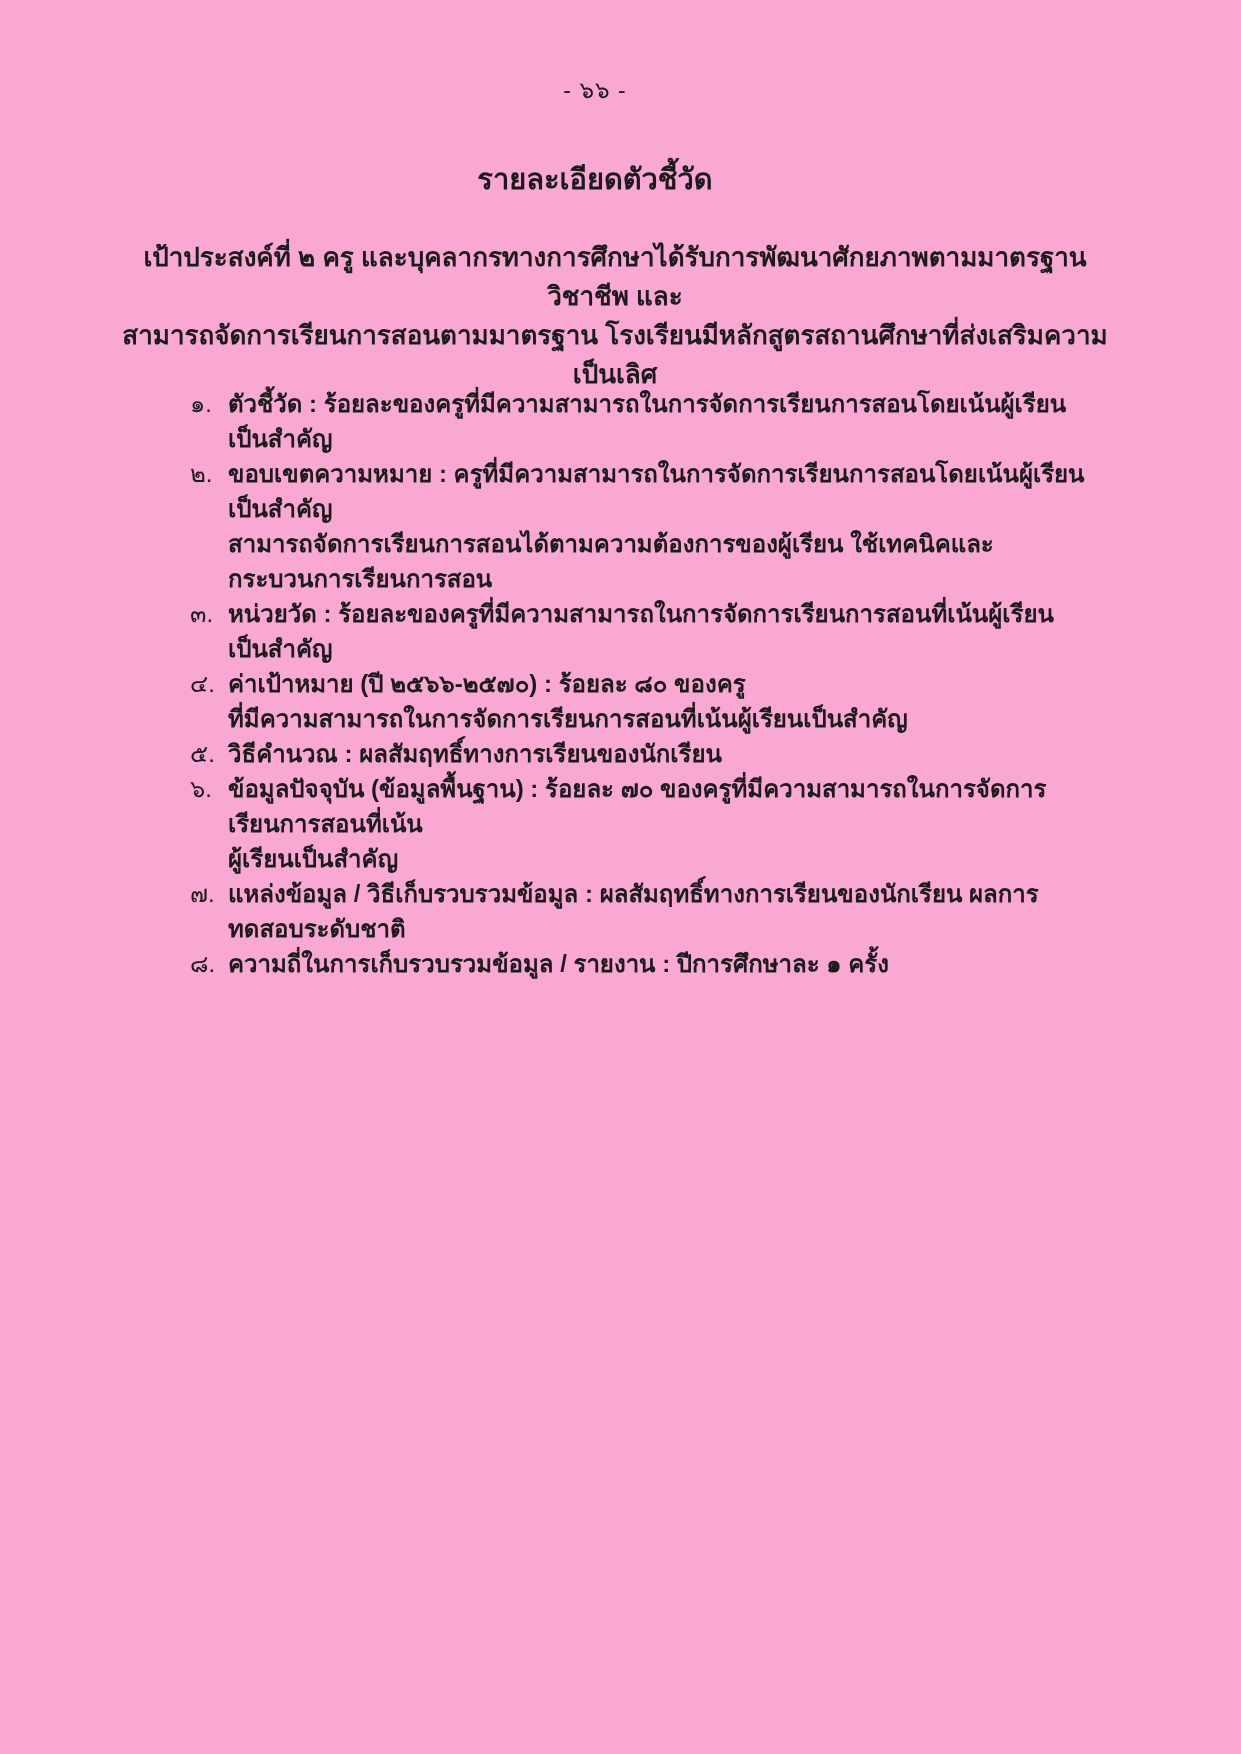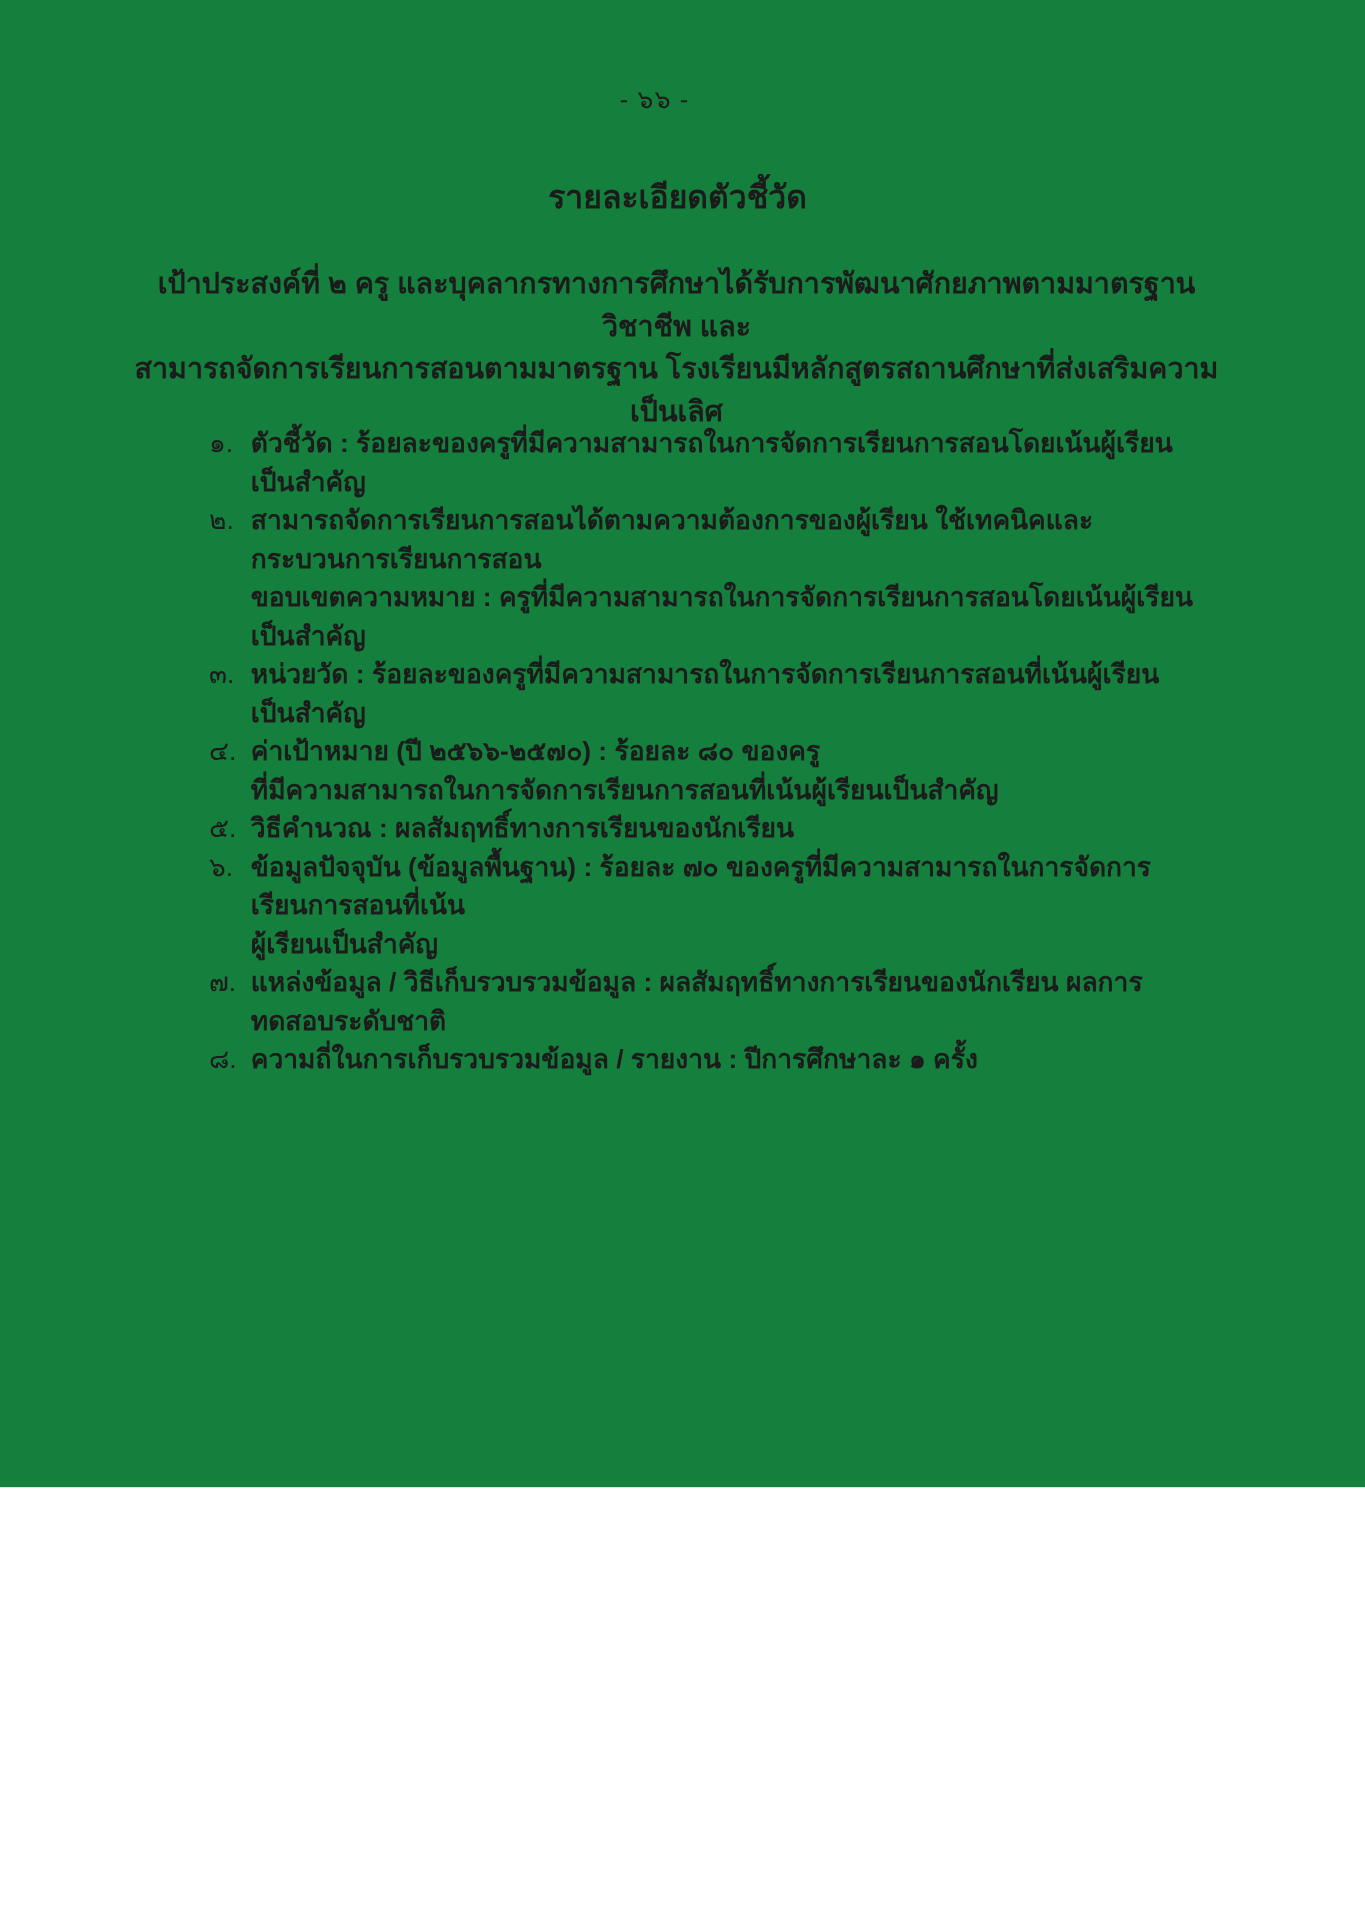--- a/index.html
+++ b/index.html
@@ -10,41 +10,40 @@
     width: 1241px;
     height: 1754px;
     background: #ffffff;
     color: #1b1b1b;
     font-family: "Liberation Sans", "DejaVu Sans", sans-serif;
     overflow: hidden;
   }
   .page {
     position: relative;
     width: 1241px;
-    height: 1352px;
-    background: #15803d;
+    height: 1754px;
+    background: #f9a8d4;
   }
   .page-number {
     position: absolute;
     top: 72px;
     left: 0;
     width: 1190px;
     text-align: center;
     font-size: 23px;
     letter-spacing: 1px;
   }
   .doc-title {
     position: absolute;
     top: 156px;
     left: 0;
     width: 1190px;
     text-align: center;
     font-size: 29px;
     font-weight: bold;
-    padding-left: 21px;
   }
   .objective {
     position: absolute;
     top: 238px;
     left: 110px;
     width: 1010px;
     text-align: center;
     font-size: 26px;
     font-weight: bold;
     line-height: 39px;
@@ -92,22 +91,22 @@
     <div class="indicator-item">
       <div class="item-number">๑.</div>
       <div class="item-text">
         <div class="item-line">ตัวชี้วัด : ร้อยละของครูที่มีความสามารถในการจัดการเรียนการสอนโดยเน้นผู้เรียนเป็นสำคัญ</div>
       </div>
     </div>
 
     <div class="indicator-item">
       <div class="item-number">๒.</div>
       <div class="item-text">
+        <div class="item-line">ขอบเขตความหมาย : ครูที่มีความสามารถในการจัดการเรียนการสอนโดยเน้นผู้เรียนเป็นสำคัญ</div>
         <div class="item-line">สามารถจัดการเรียนการสอนได้ตามความต้องการของผู้เรียน ใช้เทคนิคและกระบวนการเรียนการสอน</div>
-        <div class="item-line">ขอบเขตความหมาย : ครูที่มีความสามารถในการจัดการเรียนการสอนโดยเน้นผู้เรียนเป็นสำคัญ</div>
       </div>
     </div>
 
     <div class="indicator-item">
       <div class="item-number">๓.</div>
       <div class="item-text">
         <div class="item-line">หน่วยวัด : ร้อยละของครูที่มีความสามารถในการจัดการเรียนการสอนที่เน้นผู้เรียนเป็นสำคัญ</div>
       </div>
     </div>
 

